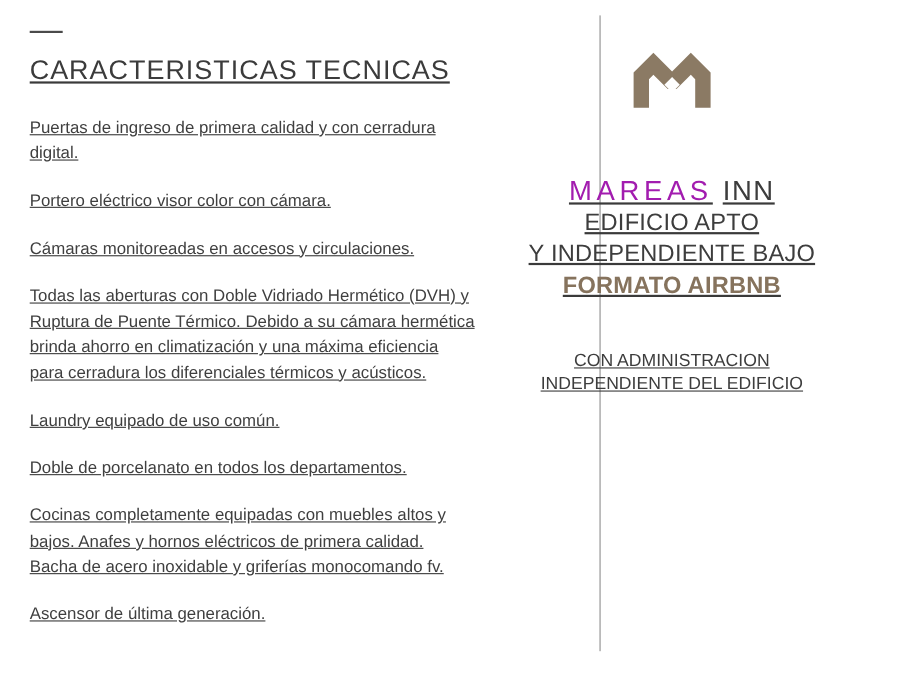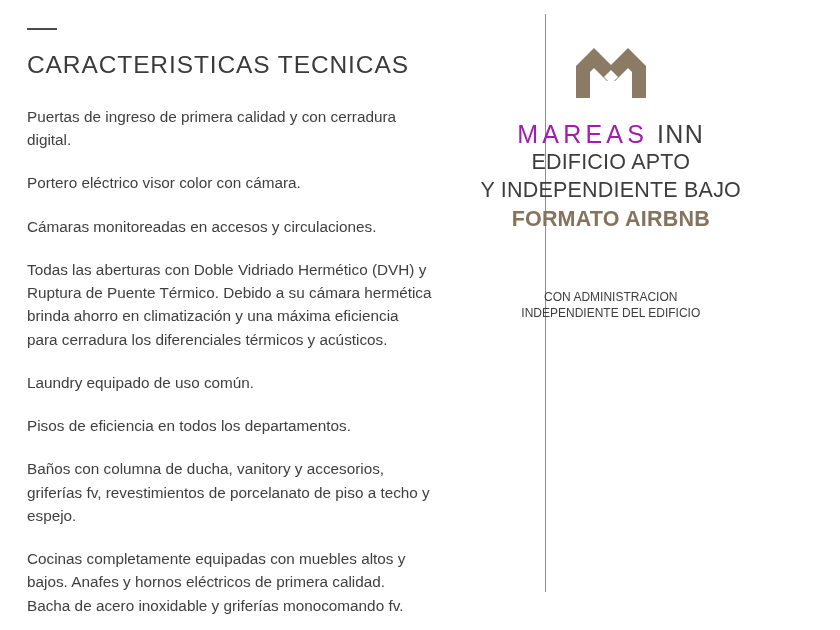--- a/index.html
+++ b/index.html
@@ -13,20 +13,21 @@
     font-family: "Liberation Sans", sans-serif;
     color: #3a3a3a;
     overflow: hidden;
   }
   .page {
     position: relative;
     width: 747px;
     height: 630px;
     box-sizing: border-box;
     display: flex;
+    text-decoration: underline;
   }
 
   
   .left-col {
     width: 545px;
     box-sizing: border-box;
     padding: 22px 28px 0 27px;
     position: relative;
   }
   .top-rule {
@@ -94,60 +95,60 @@
     font-size: 25px;
     letter-spacing: 4.2px;
     color: #a21caf;
     font-weight: 400;
   }
   .brand-sub {
     font-size: 25px;
     letter-spacing: 1.4px;
     color: #3d3d3d;
     font-weight: 400;
+    margin-top: 40px;
   }
   .headline {
     font-size: 21.5px;
     line-height: 1.30;
     letter-spacing: 0.2px;
     color: #3d3d3d;
     font-weight: 400;
     white-space: nowrap;
   }
   .headline-strong {
     display: block;
     font-weight: 700;
     color: #86735d;
     letter-spacing: 0.2px;
     margin-top: 1px;
   }
   .subnote {
-    margin-top: 56px;
-    font-size: 12px;
+    margin-top: 44px;
+    font-size: 16px;
     line-height: 1.32;
     color: #3d3d3d;
     white-space: nowrap;
   }
 </style>
 </head>
 <body>
 
 <div class="page">
 
   <div class="left-col">
     <div class="top-rule"></div>
     <h1 class="section-title">CARACTERISTICAS TECNICAS</h1>
 
     <p class="feature">Puertas de ingreso de primera calidad y con cerradura digital.</p>
     <p class="feature">Portero eléctrico visor color con cámara.</p>
     <p class="feature">Cámaras monitoreadas en accesos y circulaciones.</p>
     <p class="feature">Todas las aberturas con Doble Vidriado Hermético (DVH) y Ruptura de Puente Térmico. Debido a su cámara hermética brinda ahorro en climatización y una máxima eficiencia para cerradura los diferenciales térmicos y acústicos.</p>
     <p class="feature">Laundry equipado de uso común.</p>
-    <p class="feature">Pisos de eficiencia en todos los departamentos.</p>
-    <p class="feature">Baños con columna de ducha, vanitory y accesorios, griferías fv, revestimientos de porcelanato de piso a techo y espejo.</p>
+    <p class="feature">Doble de porcelanato en todos los departamentos.</p>
     <p class="feature">Cocinas completamente equipadas con muebles altos y bajos. Anafes y hornos eléctricos de primera calidad. Bacha de acero inoxidable y griferías monocomando fv.</p>
     <p class="feature">Ascensor de última generación.</p>
   </div>
 
   <div class="divider"></div>
 
   <div class="right-col">
 
     <div class="logo-wrap">
       <svg class="logo-mark" viewBox="0 0 74 56">

